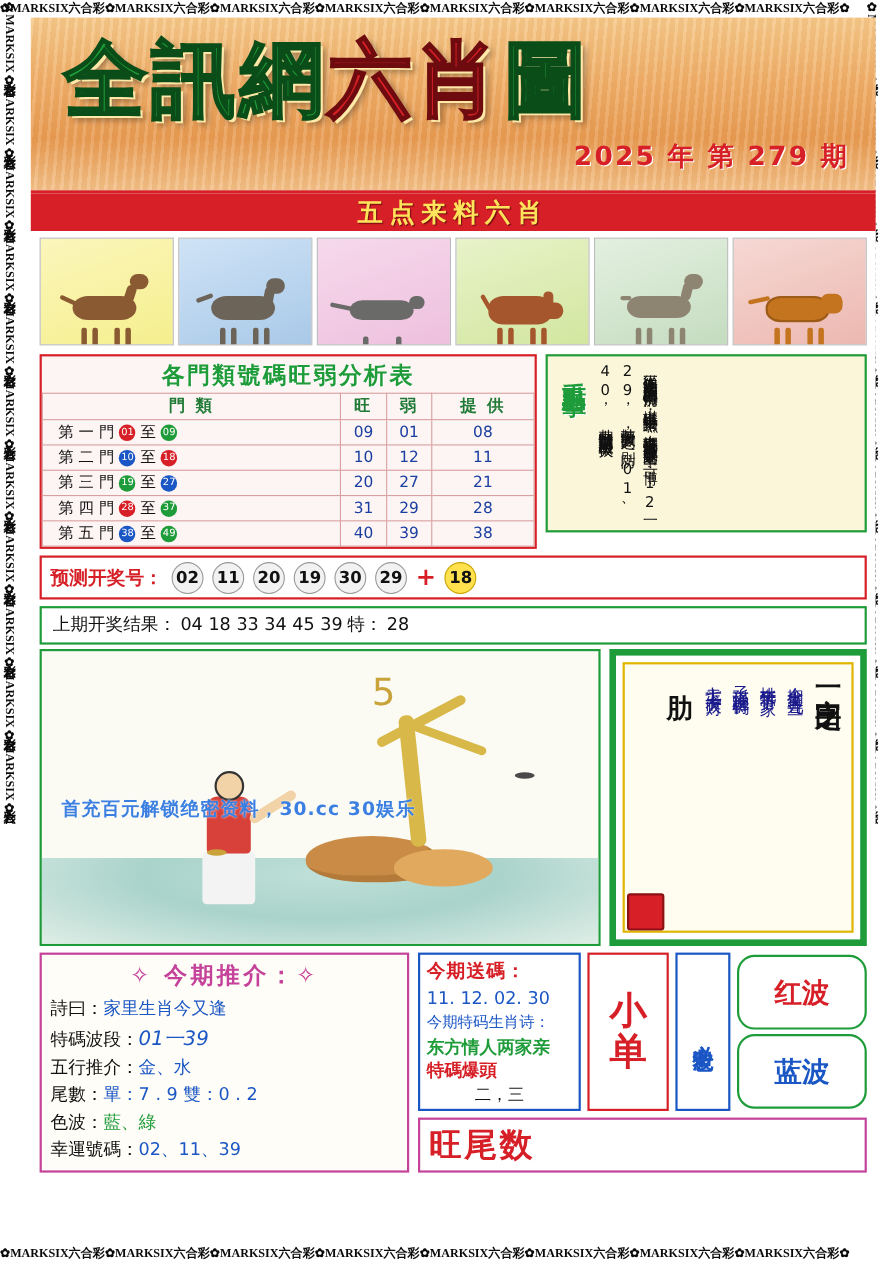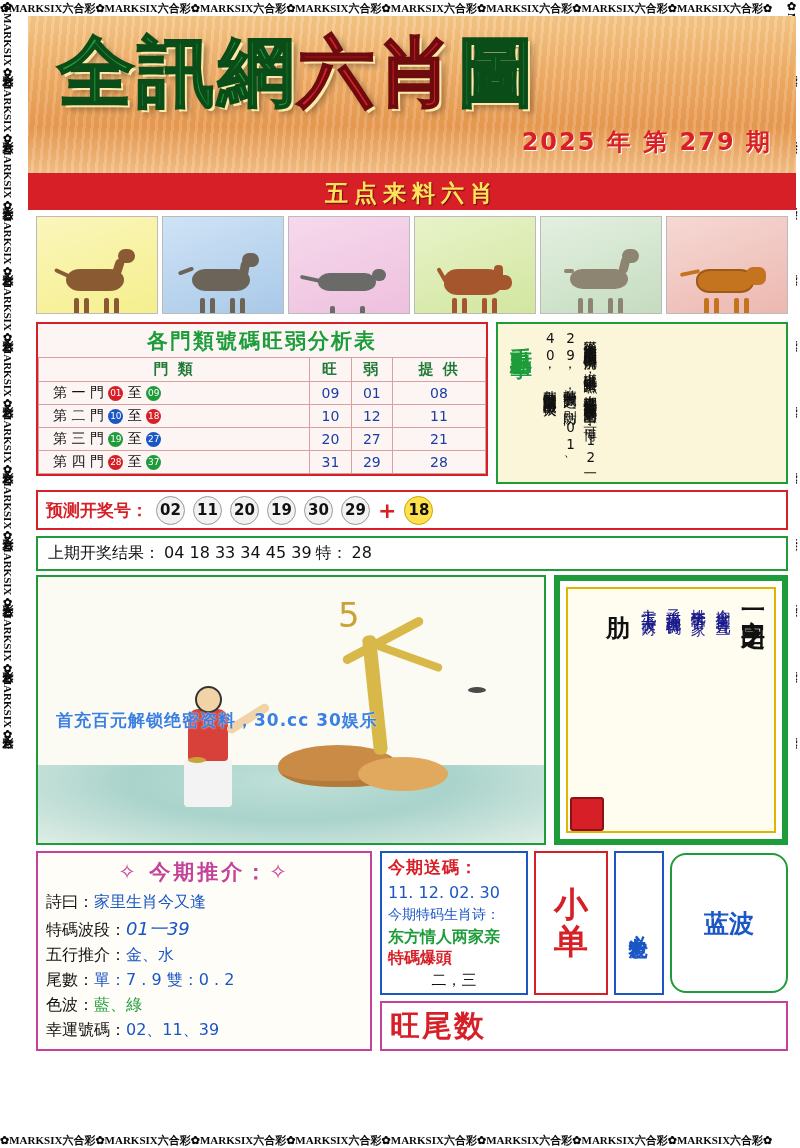--- a/index.html
+++ b/index.html
@@ -484,20 +484,29 @@
             </tr>
             <tr>
               <td class="men"><span>第 四 門</span>
                 <span class="cir">28</span>
                 <span>至</span>
                 <span class="cir green">37</span></td>
               <td>31</td>
               <td>29</td>
               <td>28</td>
             </tr>
+            <tr>
+              <td class="men"><span>第 五 門</span>
+                <span class="cir blue">38</span>
+                <span>至</span>
+                <span class="cir green">49</span></td>
+              <td>40</td>
+              <td>39</td>
+              <td>38</td>
+            </tr>
           </tbody>
         </table>
       </div>
 
       <div class="notebox">
         <div class="vtitle">重點出擊</div>
         <div class="vtext">從近十年澳門一福彩所開出的特碼情況，攅出特碼走勢来瞧，本期特碼最大可能將會在小數之間出擊，可博：12一29，若轉向大數之間，則防 01、40，其中特別號以開雙攅出機率較大。</div>
       </div>
     </div>
 
@@ -574,20 +583,21 @@
           </div>
 
           <div class="xiaodan">
             <div>小</div>
             <div>单</div>
           </div>
 
           <div class="bose">必中波色</div>
 
           <div class="wavecol">
+            <div class="wavepill red">红波</div>
             <div class="wavepill blue">蓝波</div>
           </div>
         </div>
 
         <div class="wangwei">
           <div class="label">旺尾数</div>
         </div>
       </div>
     </div>
 

